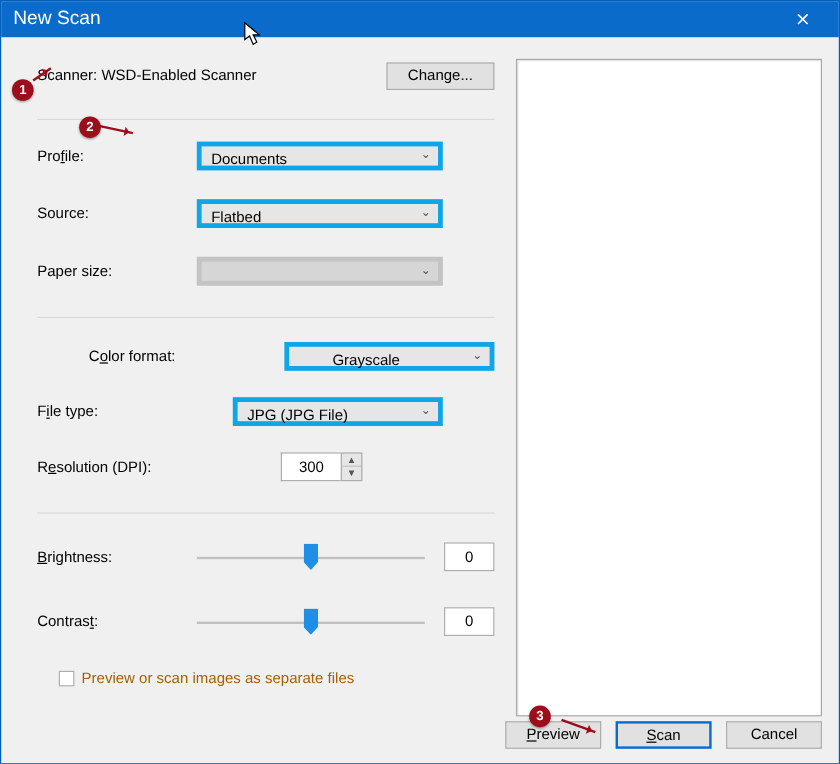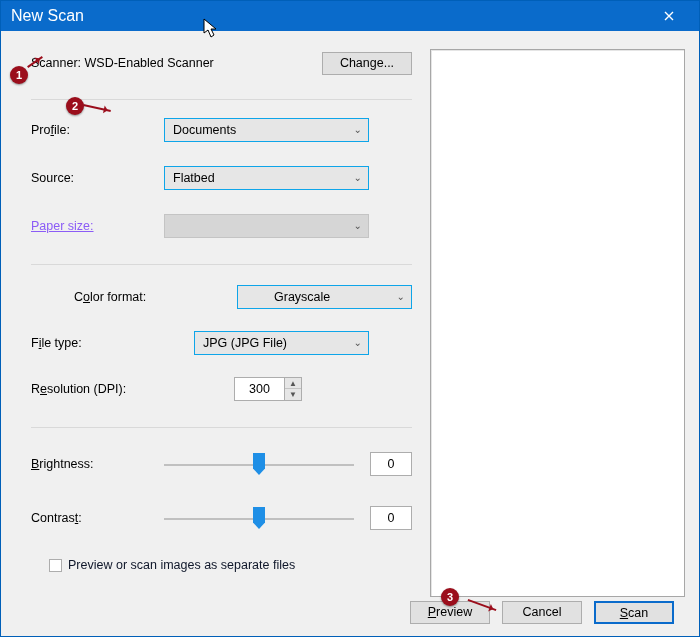--- a/index.html
+++ b/index.html
@@ -30,30 +30,30 @@
     padding-right: 18px;
   }
   .preview-pane {
     width: 315px; height: 548px;
     background: #fff;
     border: 1px solid #a7a7a7;
     box-shadow: inset 1px 1px 0 #e5e5e5;
   }
   .row { display: flex; align-items: center; min-height: 28px; gap: 8px; position: relative; }
   .label { width: 125px; }
-  .label.disabled { color: #8b5cf6; text-decoration: underline; }
+  .label.disabled { color: #000000; }
   .underline-acc { text-decoration: underline; }
   .buttonlike {
     background: #e1e1e1; border: 1px solid #adadad;
     height: 23px; padding: 0 14px; line-height: 21px;
     text-align: center; display: inline-block;
     min-width: 90px;
   }
   .combo {
-    background: #e6e6e6; border: 1px solid #0ea5e9;
+    background: #e6e6e6; border: 4px solid #0ea5e9;
     height: 24px; padding: 0 24px 0 8px; line-height: 22px;
     position: relative; min-width: 205px;
   }
   .combo .chev {
     position: absolute; right: 6px; top: 50%; transform: translateY(-50%);
     font-size: 10px; color: #555;
   }
   .combo.disabled { background: #d6d6d6; color: #a0a0a0; border-color: #c4c4c4; }
   .spinwrap {
     display: inline-flex; align-items: stretch; margin-left: 40px;
@@ -71,24 +71,24 @@
   .track-line { position: absolute; left: 0; right: 0; top: 50%; height: 2px; background: #c0c0c0; }
   .thumb {
     position: absolute; left: 50%; transform: translateX(-50%);
     width: 12px; height: 22px; background: #1f8fe6;
     clip-path: polygon(0 0, 100% 0, 100% 70%, 50% 100%, 0 70%);
   }
   .slider-val {
     background: #fff; border: 1px solid #adadad;
     width: 42px; height: 24px; text-align: center; line-height: 22px;
   }
-  .checkbox-row { display: flex; align-items: center; gap: 6px; margin-top: 18px; color: #0f172a; padding-left: 18px; }
+  .checkbox-row { display: flex; align-items: center; gap: 6px; margin-top: 18px; color: #a16207; padding-left: 18px; }
   .checkbox-box { width: 13px; height: 13px; background: #fff; border: 1px solid #adadad; }
   .footer {
-    position: absolute; right: 25px; bottom: 12px;
+    position: absolute; right: 14px; bottom: 12px;
     display: flex; gap: 12px;
   }
   .footer .buttonlike { min-width: 80px; }
   .footer .scanbtn { border: 2px solid #0a6bcb; background: #e1e1e1; padding: 0 20px; }
   .callout {
     position: absolute; width: 18px; height: 18px; border-radius: 50%;
     background: #9b0e1c; color: #fff; font-size: 11px; font-weight: 600;
     display: flex; align-items: center; justify-content: center;
     box-shadow: 0 1px 2px rgba(0,0,0,.4);
     z-index: 5;
@@ -240,22 +240,22 @@
     </div>
 
     <div class="preview-pane"></div>
 
   </div>
 
   <div class="footer">
     <div class="buttonlike">
       <span class="underline-acc">P</span><span>review</span>
     </div>
-    <div class="buttonlike">Cancel</div>
     <div class="buttonlike scanbtn">
       <span class="underline-acc">S</span><span>can</span>
     </div>
+    <div class="buttonlike">Cancel</div>
   </div>
 
   <div class="callout" style="right:240px; bottom:30px;">3</div>
   <div class="callout-arrow" style="right:202px; bottom:30px; width:30px; transform:rotate(20deg);"></div>
 
 </div>
 
 </body></html>

